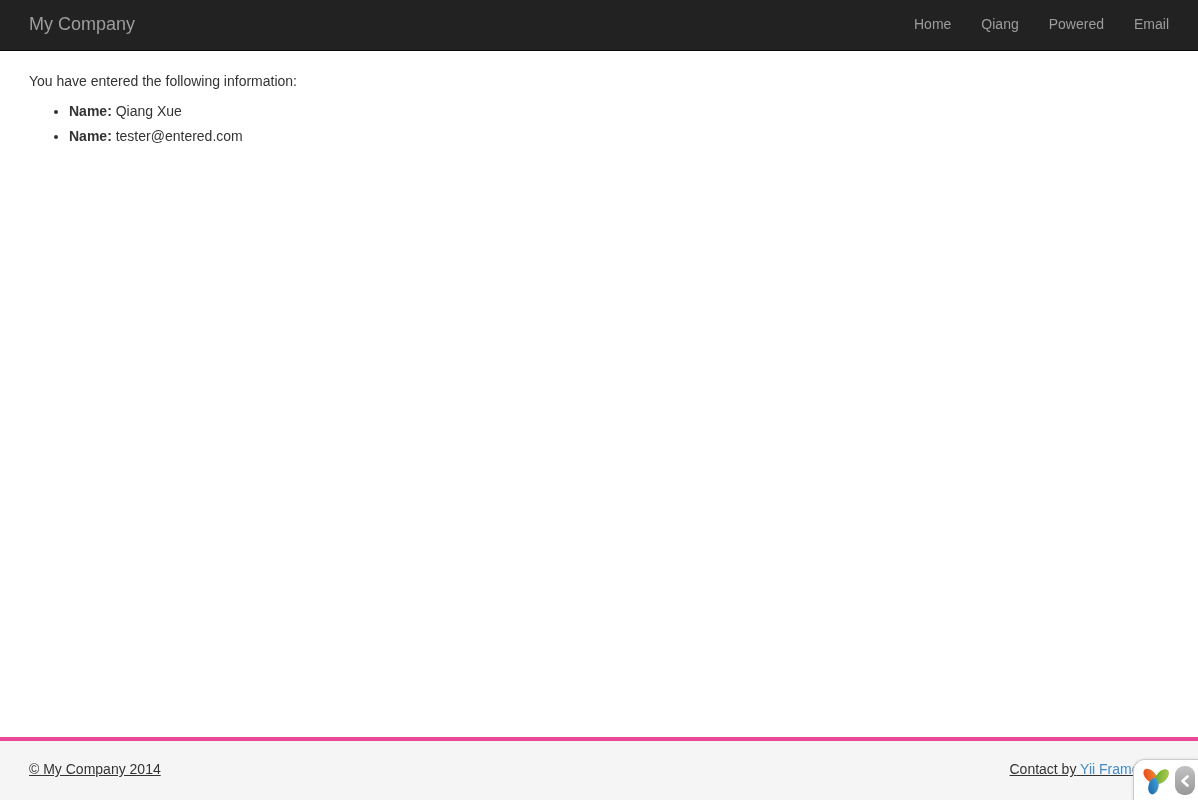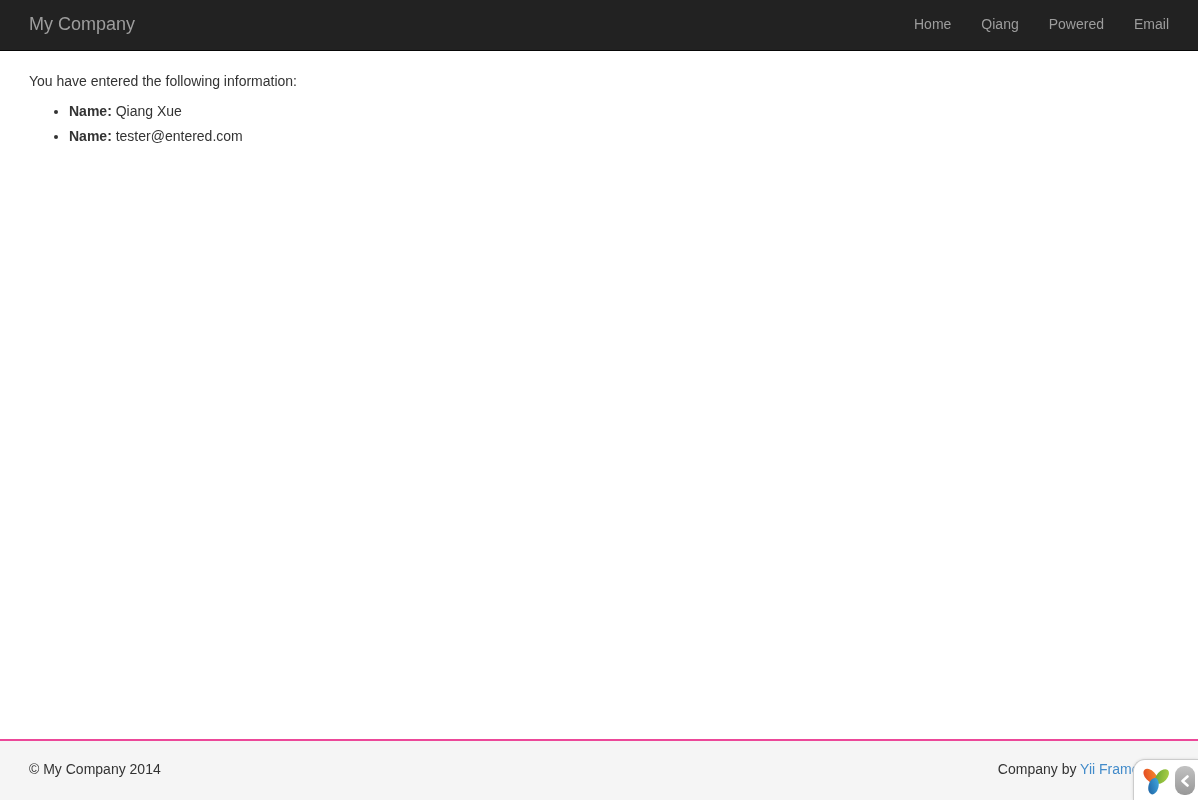--- a/index.html
+++ b/index.html
@@ -71,22 +71,23 @@
     margin: 0 0 10px;
     padding-left: 40px;
   }
   .info-list li { margin-bottom: 5px; }
   .info-list strong { font-weight: bold; }
 
   
   .footer {
     flex: 0 0 auto;
     background: #f5f5f5;
-    border-top: 2px solid #ec4899;
+    border-top: 4px solid #ec4899;
     padding: 19px 12px 20px;
+    text-decoration: underline;
   }
   .footer-inner {
     display: flex;
     justify-content: space-between;
     align-items: center;
   }
   .footer a {
     color: #428bca;
     text-decoration: none;
     cursor: pointer;
@@ -161,21 +162,21 @@
       <strong>Name:</strong>
       <span>tester@entered.com</span>
     </li>
   </ul>
 </main>
 
 <footer class="footer">
   <div class="container footer-inner">
     <p>© My Company 2014</p>
     <p>
-      <span>Company by</span>
+      <span>Contact by</span>
       <a>Yii Framework</a>
     </p>
   </div>
 </footer>
 
 <div class="debug-toolbar">
   <a class="debug-logo-link" title="">
     <svg width="31" height="28" viewBox="0 0 31 28" aria-hidden="true">
       <defs>
         <linearGradient id="pg-o" x1="0" y1="0" x2="1" y2="1">

